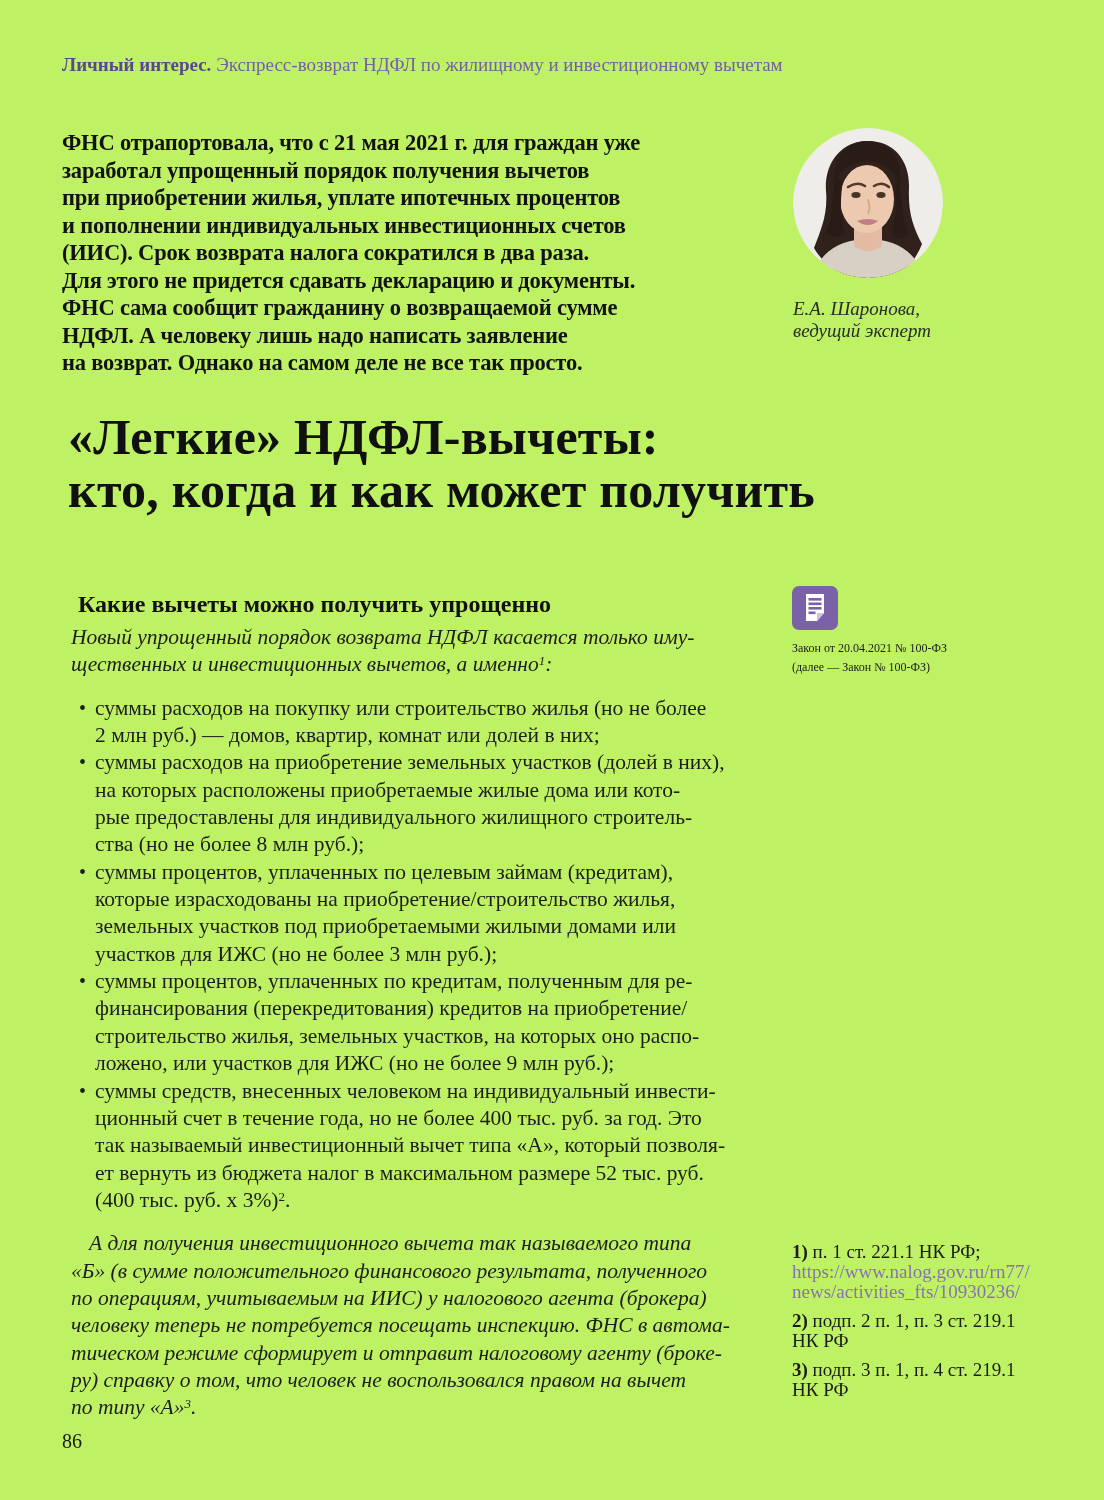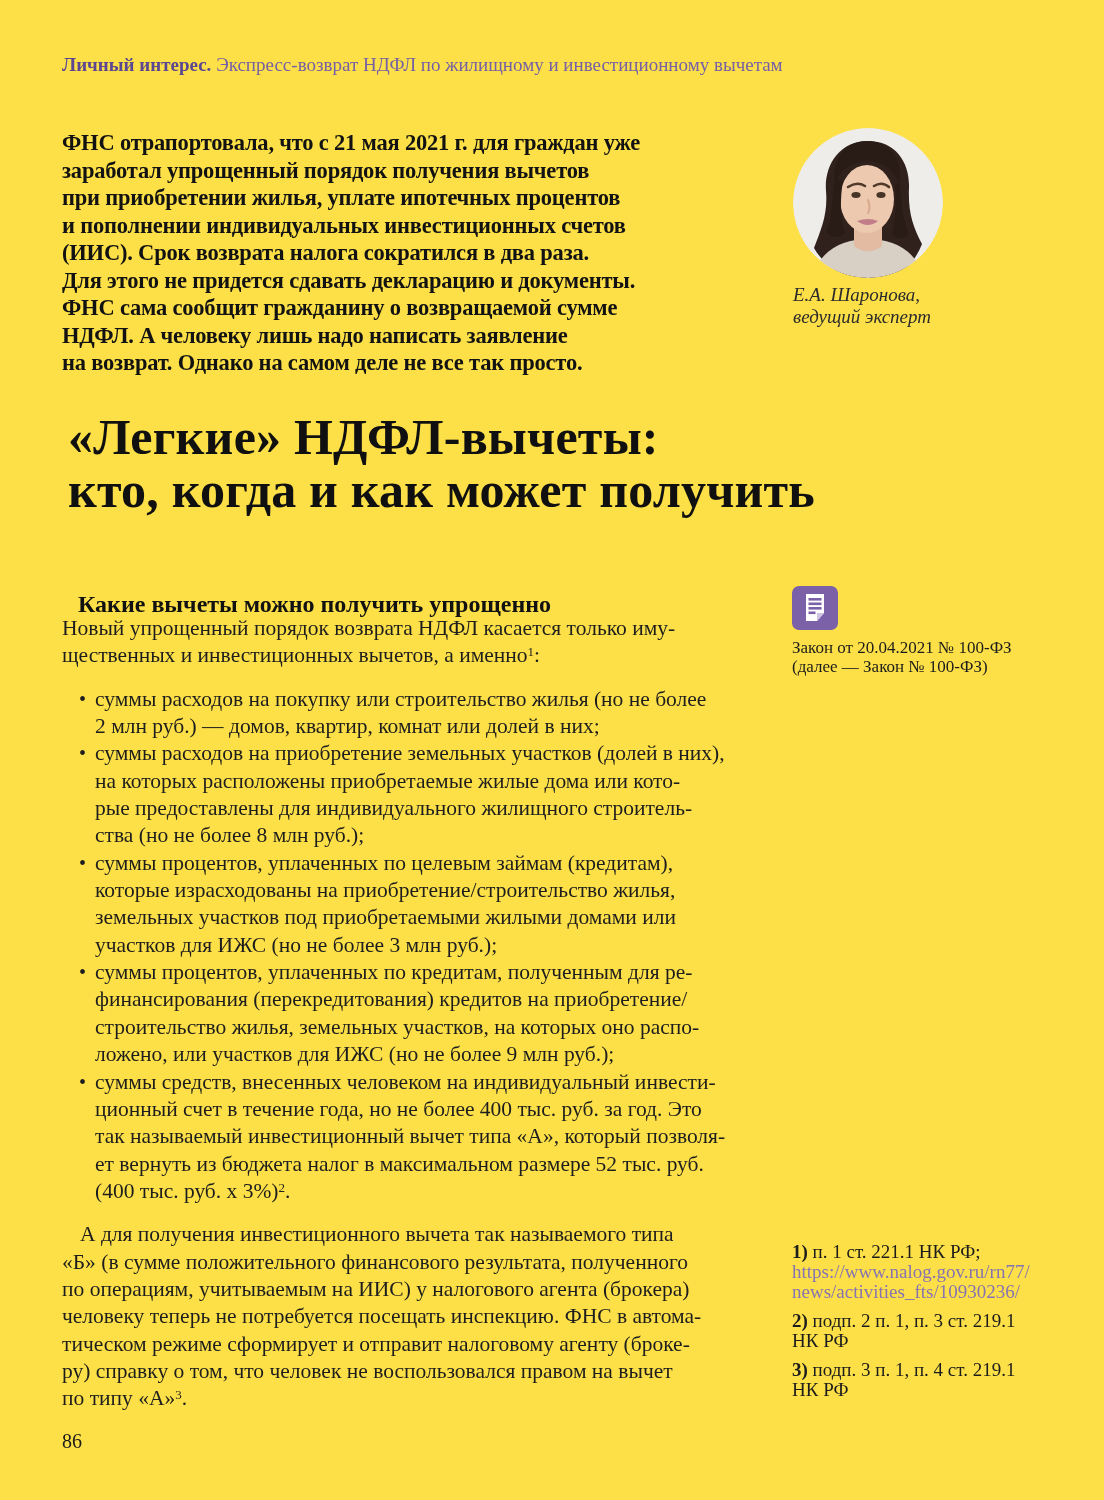--- a/index.html
+++ b/index.html
@@ -7,21 +7,21 @@
     --accent_dark:#5b4691;
     --accent:#7560a5;
     --link:#8673b2;
     --icon_bg:#7b61a8;
   }
   *{box-sizing:border-box;}
   html,body{margin:0;padding:0;background:#ffffff;}
   .page{
     position:relative;
     width:1104px;height:1500px;
-    background:#fde047;
+    background:#bef264;
     font-family:"Liberation Serif","DejaVu Serif",serif;
     color:#1d1d1d;
     overflow:hidden;
   }
   
   .kicker{
     position:absolute;left:62px;top:53px;width:980px;
     font-size:19px;line-height:24px;white-space:nowrap;
   }
   .kicker-rubric{font-weight:bold;color:var(--accent_dark);}
@@ -30,54 +30,54 @@
   .lead{
     position:absolute;left:62px;top:129px;width:710px;
     font-size:22.5px;line-height:27.5px;font-weight:bold;
     color:#121212;white-space:pre-line;letter-spacing:-0.2px;
   }
   
   .author{position:absolute;left:793px;top:128px;width:240px;margin:0;}
   .avatar{width:150px;height:150px;border-radius:50%;overflow:hidden;}
   .avatar svg{display:block;}
   .author-caption{
-    margin-top:6px;font-style:italic;font-size:19px;line-height:22px;color:#2b2b2b;
+    margin-top:20px;font-style:italic;font-size:19px;line-height:22px;color:#2b2b2b;
   }
   
   .title{
     position:absolute;left:60px;top:403px;width:980px;margin:8px;
     font-size:50px;line-height:53px;font-weight:bold;color:#101010;
     white-space:pre-line;letter-spacing:0.2px;
   }
   
   .section-heading{
     position:absolute;left:62px;top:574px;width:700px;margin:16px;
     font-size:24px;line-height:28px;font-weight:bold;color:#111111;
   }
   
   .body{
     position:absolute;left:62px;top:615px;width:692px;
     font-size:21.5px;line-height:27.35px;color:#1d1d1d;
   }
-  .body p{margin:0;}
+  .body p{margin:9px;font-style:italic;}
   .t{white-space:pre-line;}
   sup{font-size:13px;line-height:0;vertical-align:6px;}
   ul.bullets{margin:16px;padding:0;list-style:none;}
   ul.bullets li{position:relative;padding-left:17px;}
   ul.bullets li::before{
     content:"\2022";position:absolute;left:1px;top:0;
     font-size:20px;color:#1d1d1d;
   }
   p.closing{text-indent:18px;}
   
   .sidebar-note{position:absolute;left:792px;top:586px;width:260px;}
   .doc-icon{width:46px;height:44px;}
   .doc-icon svg{display:block;}
   .note-text{
-    margin-top:9px;font-size:17px;line-height:18.5px;color:#1c1c1c;
+    margin-top:9px;font-size:12px;line-height:18.5px;color:#1c1c1c;
     white-space:pre-line;
   }
   
   .footnotes{position:absolute;left:792px;top:1242px;width:260px;
     font-size:19px;line-height:20px;color:#1c1c1c;}
   .footnote + .footnote{margin-top:9px;}
   .fn-marker{font-weight:bold;}
   .fn-text{white-space:pre-line;}
   .fn-link{
     display:block;color:var(--link);text-decoration:none;

